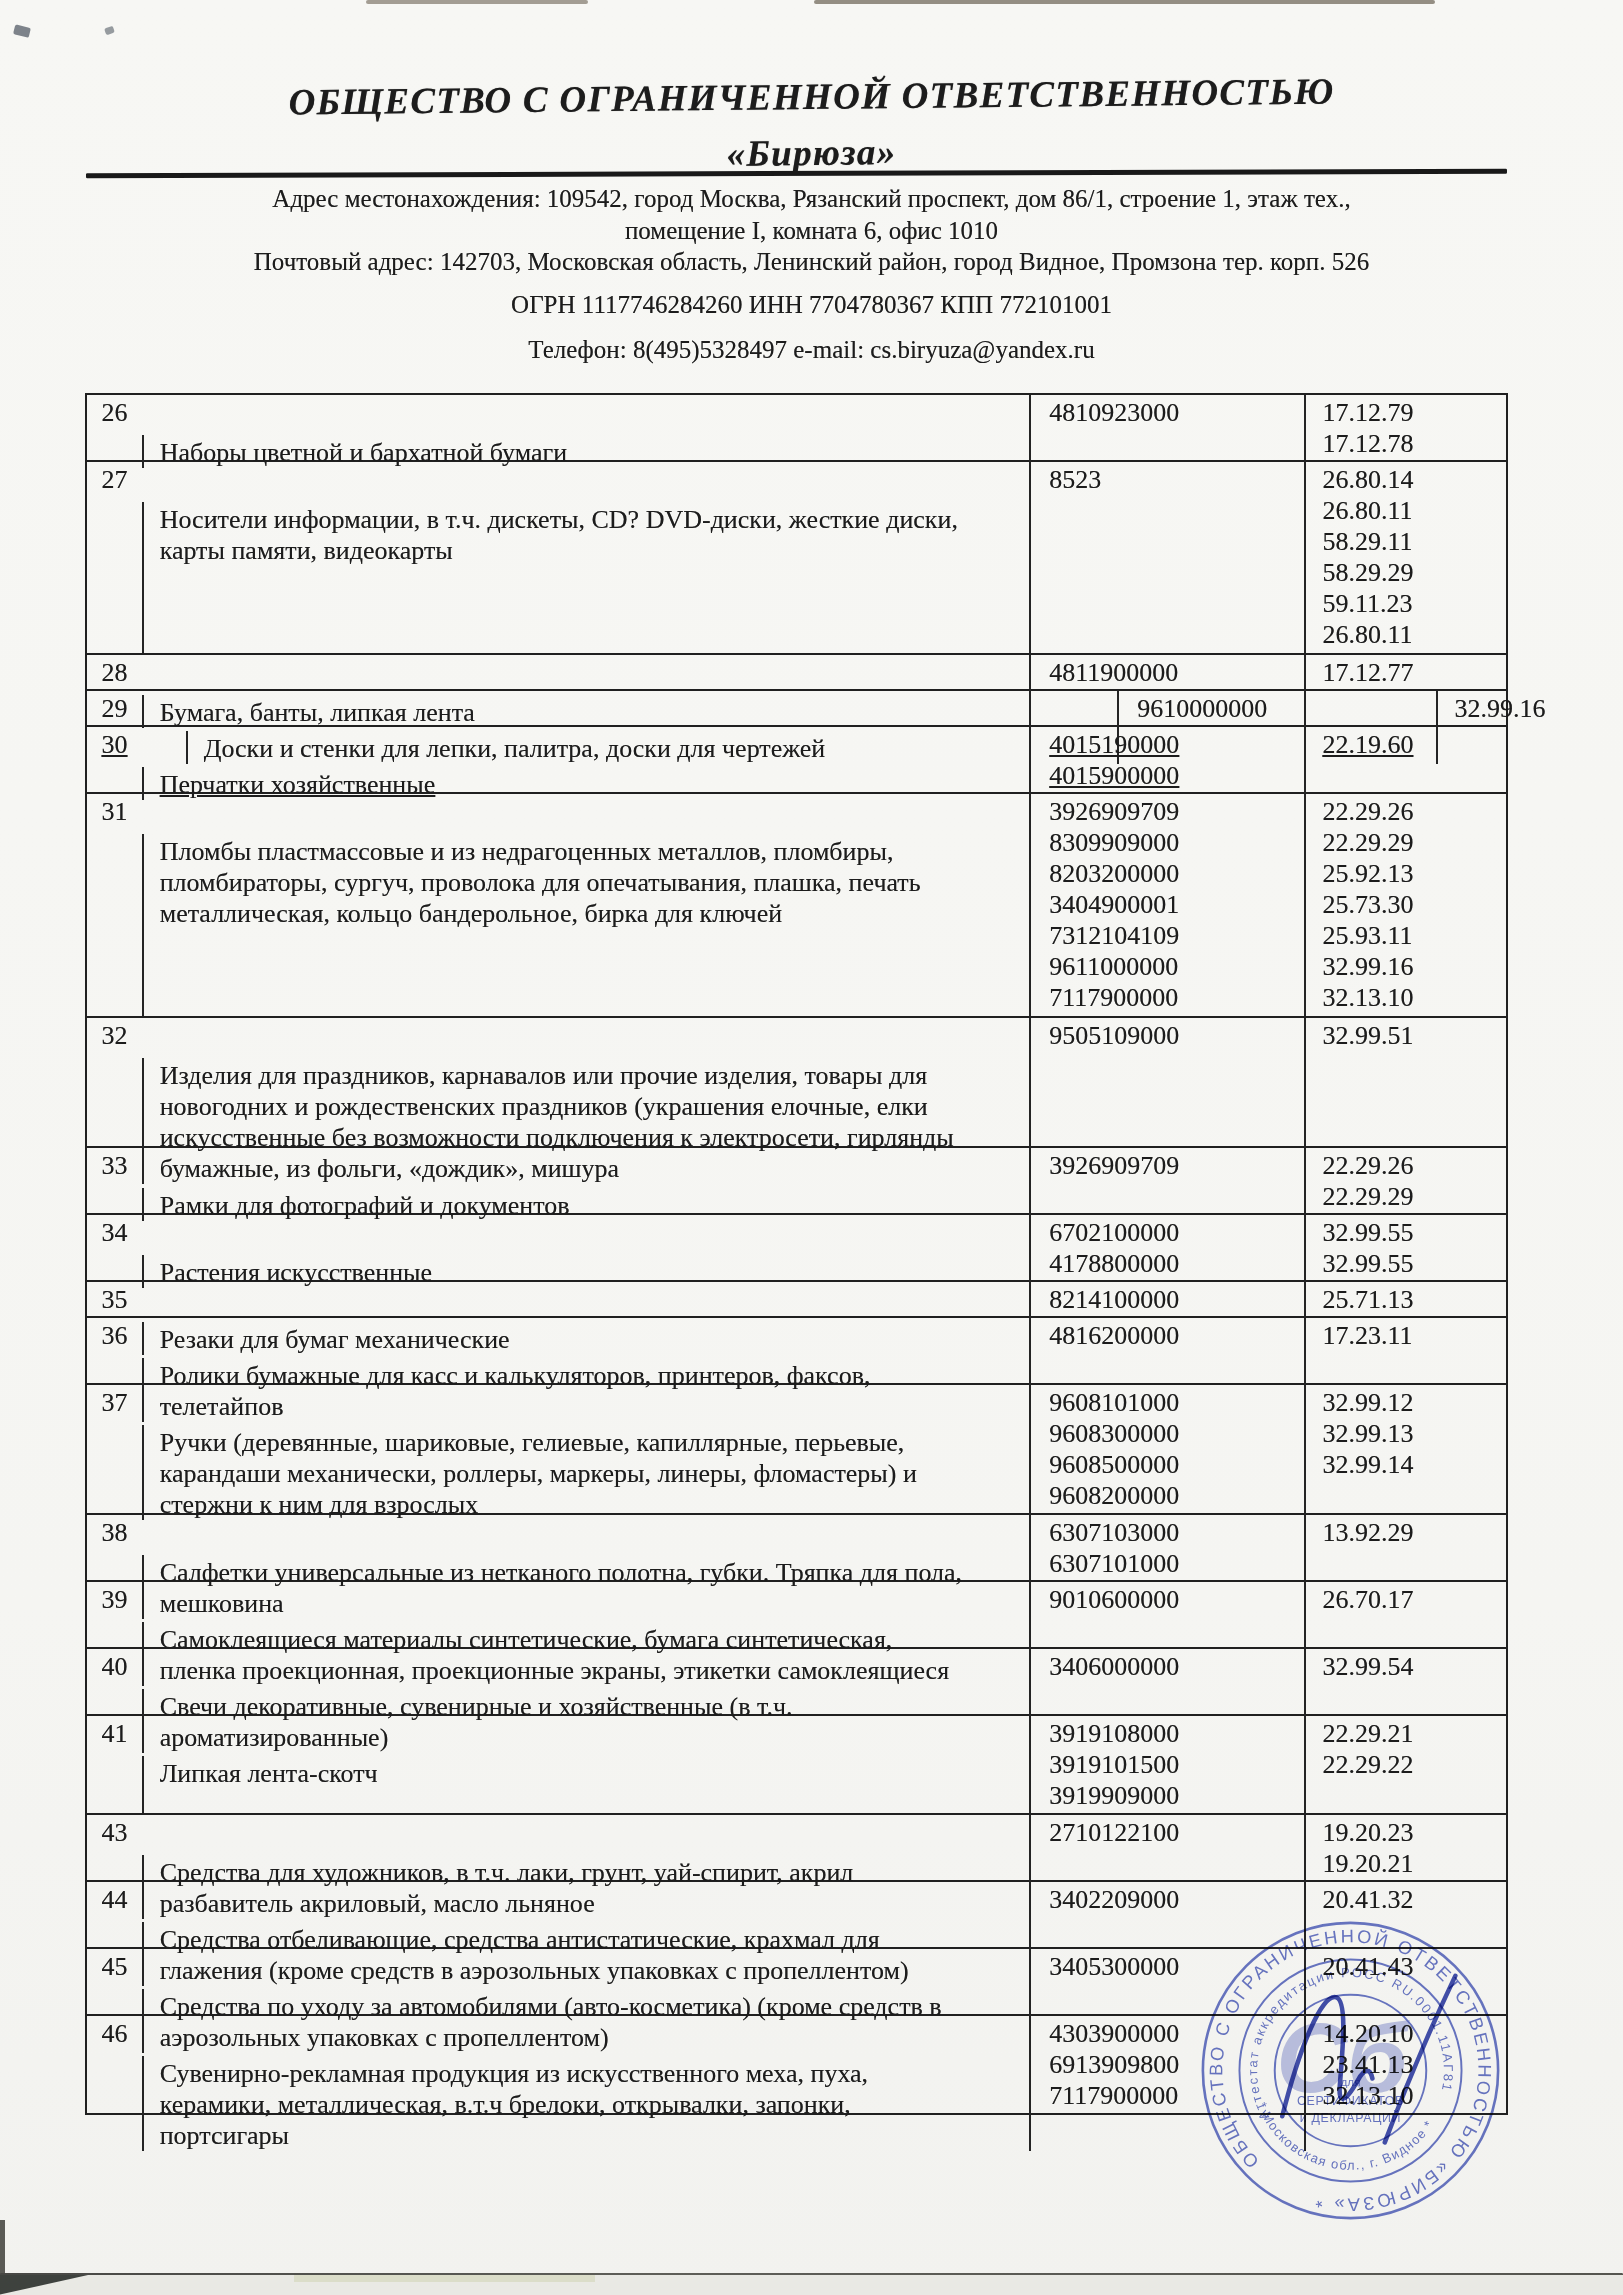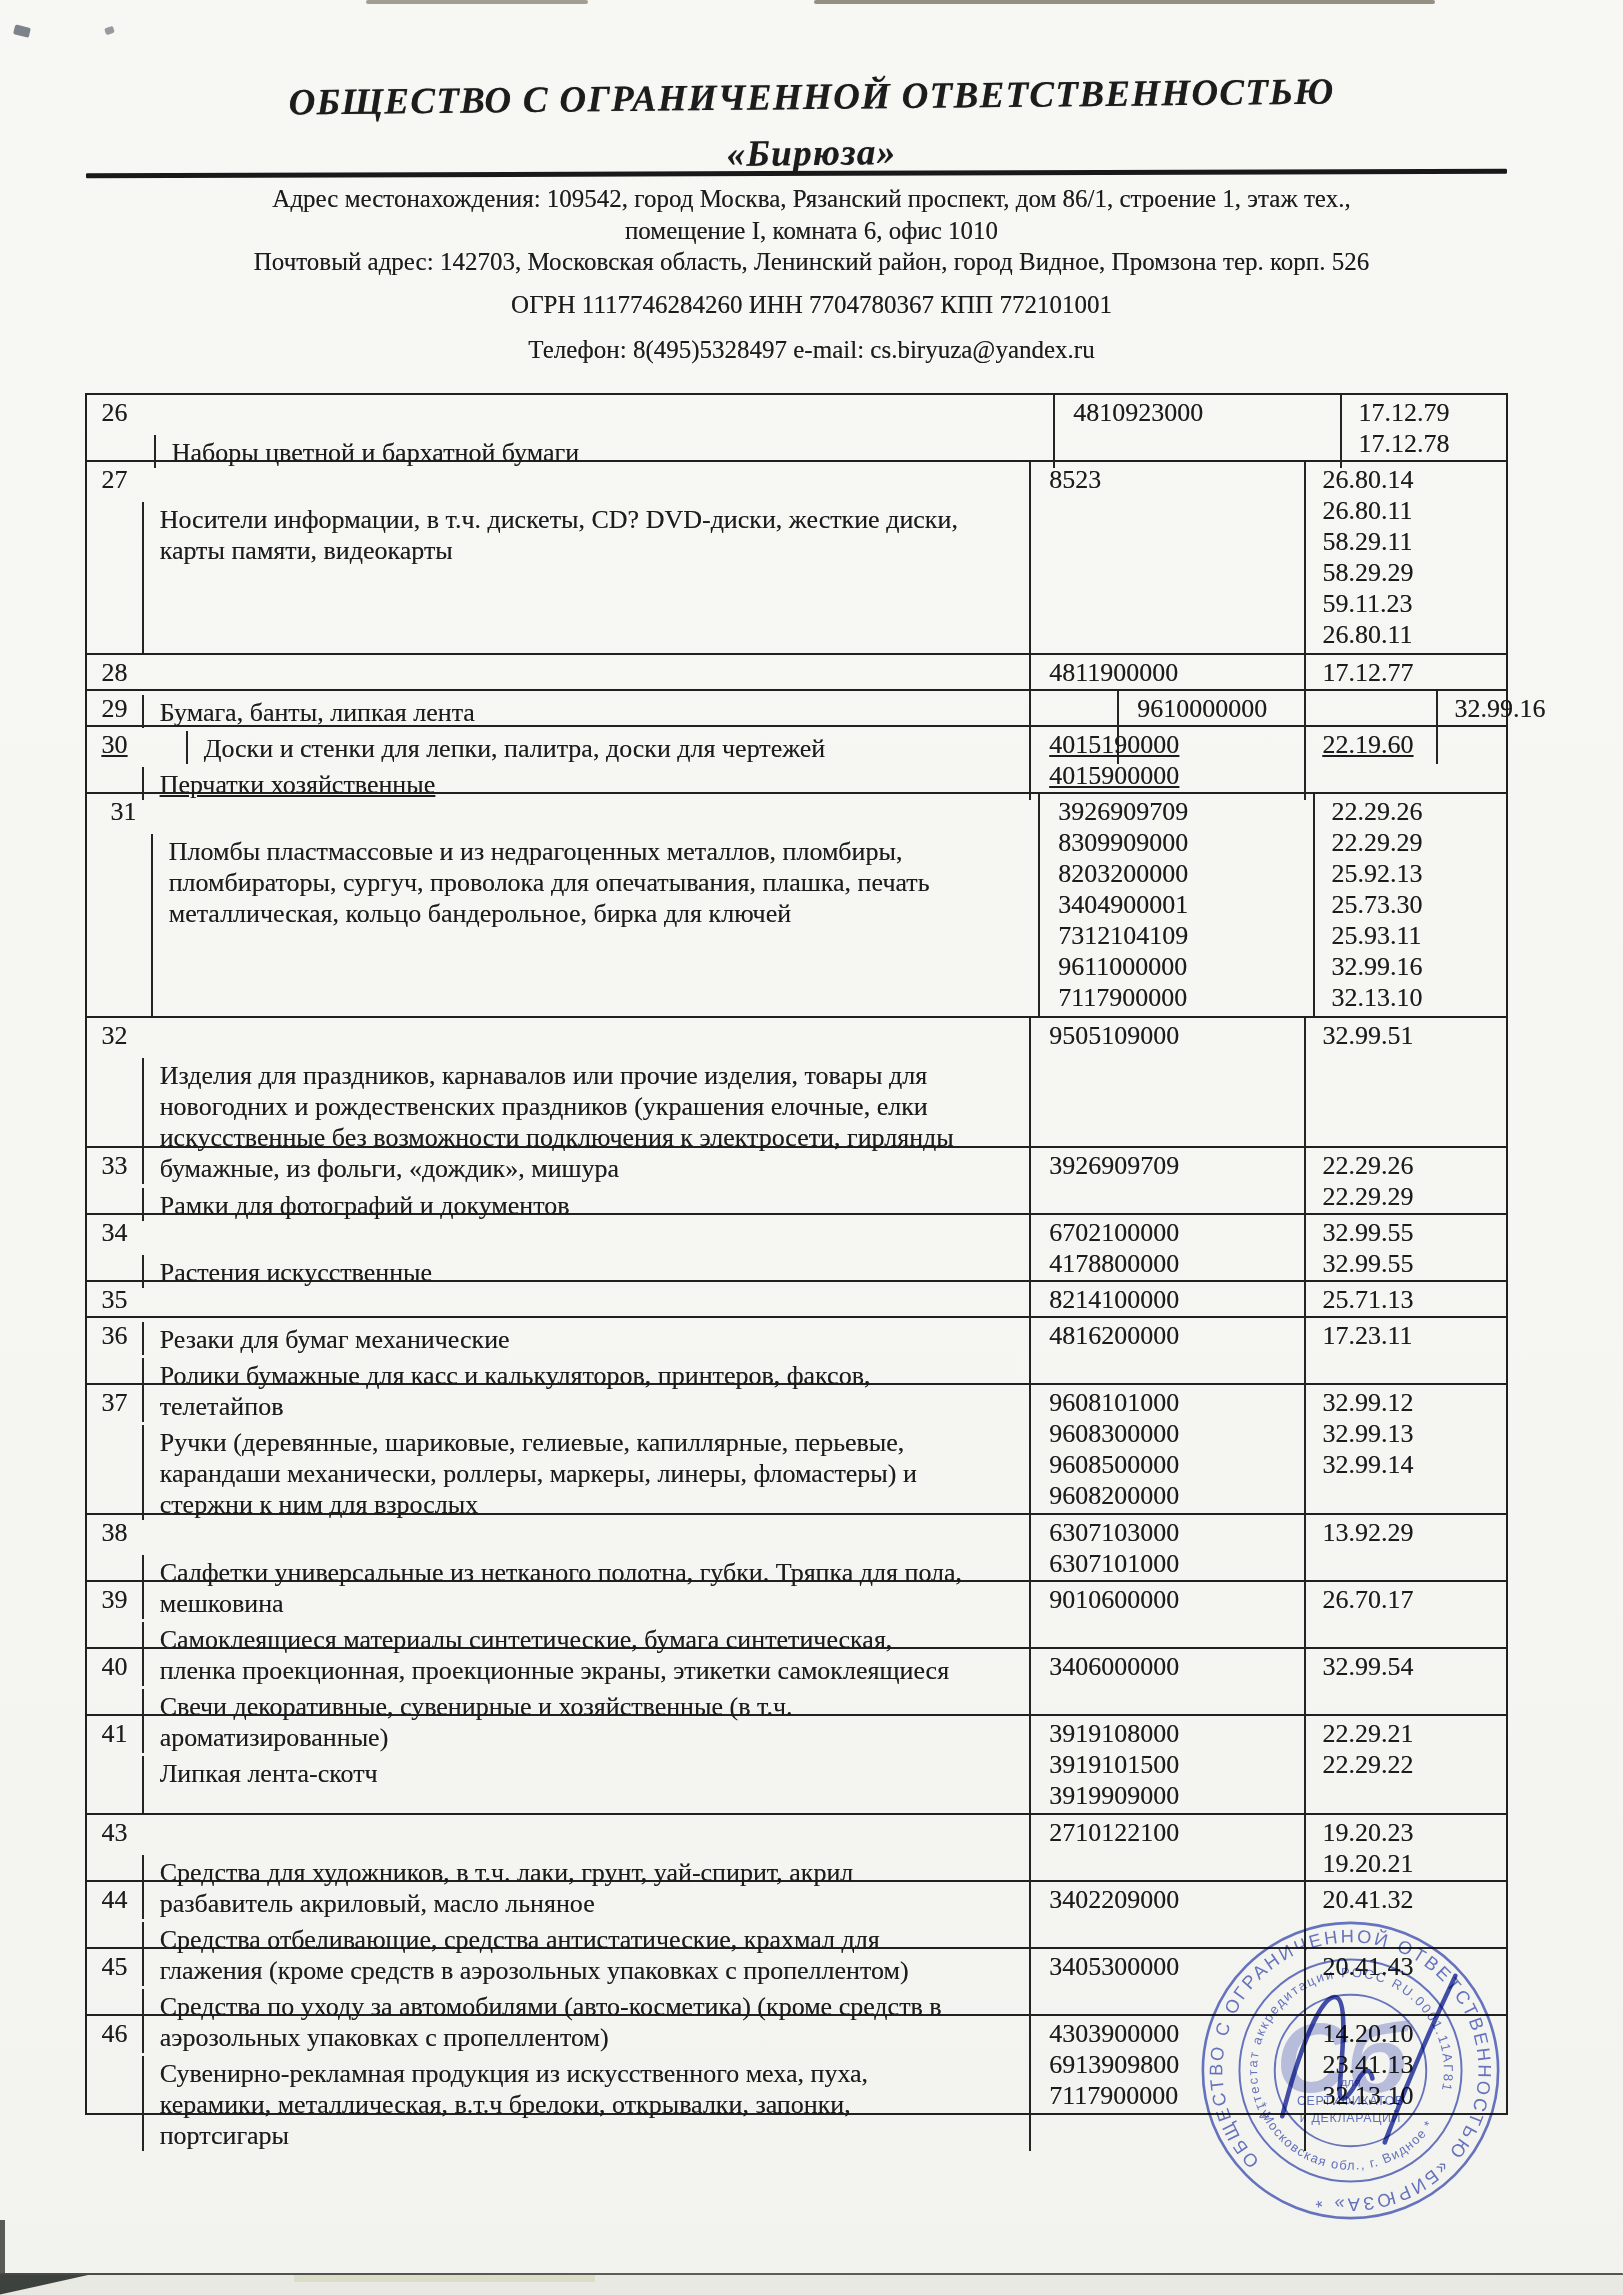--- a/index.html
+++ b/index.html
@@ -20,21 +20,21 @@
     background:#191919; transform:rotate(-0.18deg); border-radius:1.3px; }
   .addr { position:absolute; left:0; right:0; text-align:center; font-size:25px;
     white-space:nowrap; text-shadow:0 0 0.5px rgba(20,20,20,.5); }
   .addr-1 { top:185px; } .addr-2 { top:217px; } .addr-3 { top:248px; }
   .addr-4 { top:291px; } .addr-5 { top:336px; }
   
   .tbl { position:absolute; left:85px; top:393px; width:1423px;
     border:2.6px solid #202020; box-sizing:border-box; }
   .row { display:grid; grid-template-columns:55px 887px 275px 201px;
     border-top:2.6px solid #202020; overflow:visible; }
-  .row:first-child { border-top:none;gap:12px; }
+  .row:first-child { border-top:none; }
   .cell { box-sizing:border-box; padding-top:2px; font-size:26px;
     text-shadow:0 0 0.5px rgba(25,25,25,.5); }
   .cell .ln { height:31px; line-height:31px; white-space:nowrap; }
   .c-num { text-align:center; }
   .c-desc { border-left:2px solid #242424; padding-left:15.7px;margin-top:40px; }
   .c-code { border-left:2px solid #242424; padding-left:18.3px; }
   .c-okpd { border-left:2px solid #242424; padding-left:16.4px; }
   
   .stamp { position:absolute; left:1197px; top:1917px; width:307px; height:307px;
     mix-blend-mode:multiply; opacity:.92; }
@@ -150,21 +150,21 @@
           <div class="ln">Перчатки хозяйственные</div>
         </div>
         <div class="cell c-code">
           <div class="ln">4015190000</div>
           <div class="ln">4015900000</div>
         </div>
         <div class="cell c-okpd">
           <div class="ln">22.19.60</div>
         </div>
       </div>
-      <div class="row" style="height: 222px; padding-left: 9px;">
+      <div class="row" style="height: 222px;">
         <div class="cell c-num">
           <div class="ln">31</div>
         </div>
         <div class="cell c-desc">
           <div class="ln">Пломбы пластмассовые и из недрагоценных металлов, пломбиры,</div>
           <div class="ln">пломбираторы, сургуч, проволока для опечатывания, плашка, печать</div>
           <div class="ln">металлическая, кольцо бандерольное, бирка для ключей</div>
         </div>
         <div class="cell c-code">
           <div class="ln">3926909709</div>

